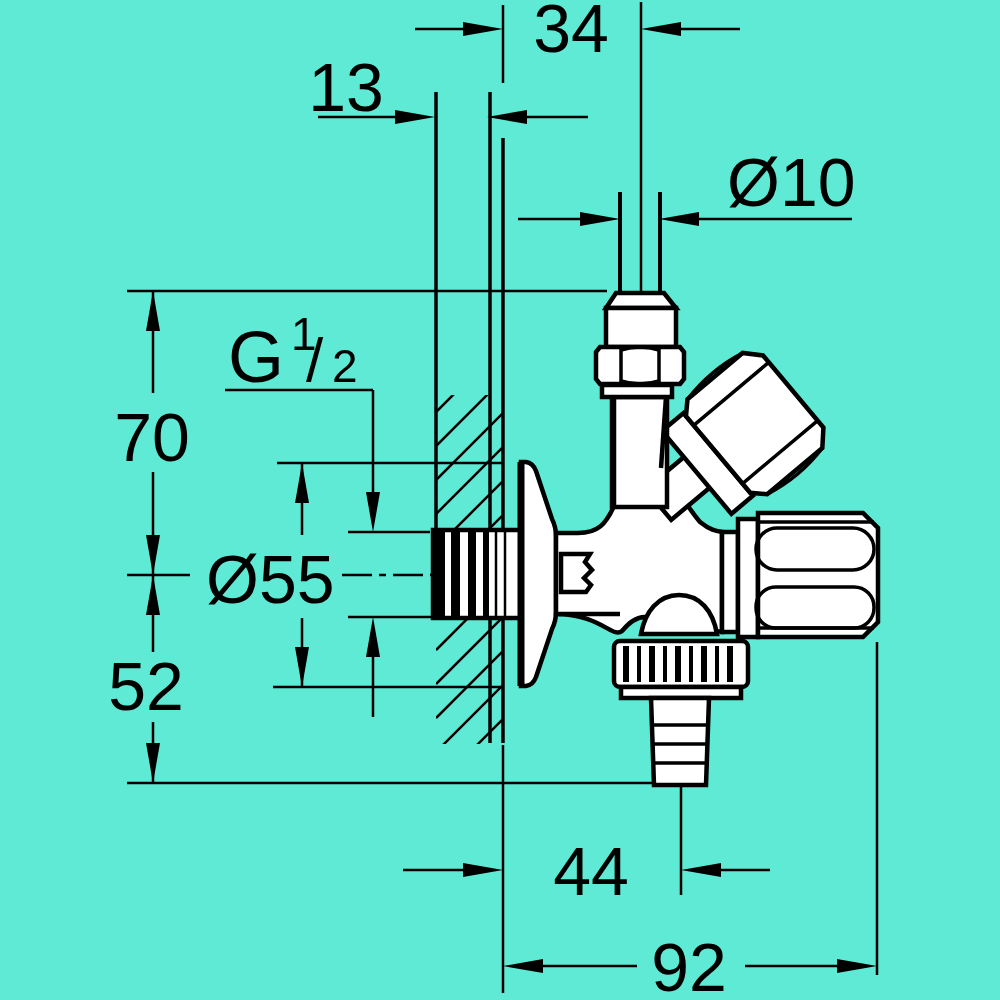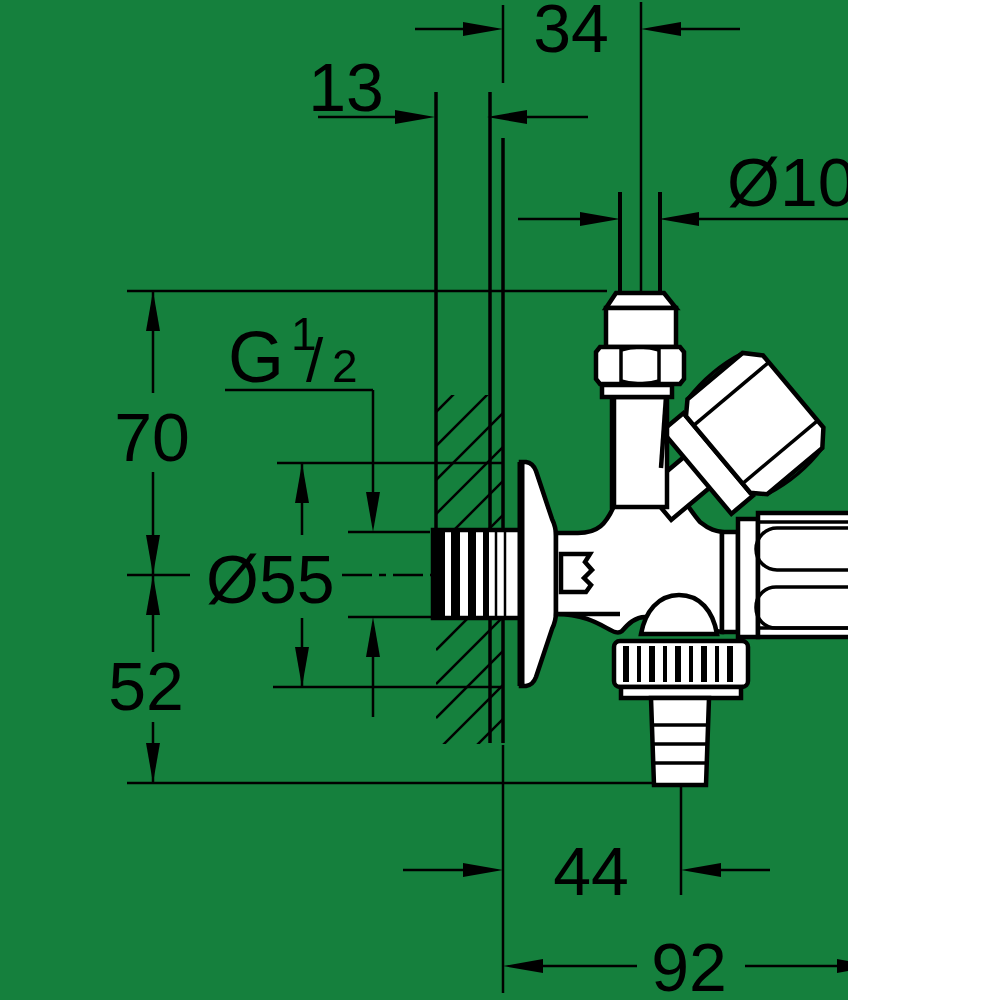--- a/index.html
+++ b/index.html
@@ -1,16 +1,16 @@
 <!DOCTYPE html>
 <html><head>
 <meta charset="utf-8">
 <style>
   html,body{margin:0;padding:0;background:#ffffff;}
-  .stage{width:848px;height:1000px;position:relative;background:#15803d;overflow:hidden;}
+  .stage{width:1000px;height:1000px;position:relative;background:#5eead4;overflow:hidden;}
   svg{display:block;}
   .dim-label{font-family:"Liberation Sans","DejaVu Sans",sans-serif;font-size:68px;fill:#000;}
   .dim-label-small{font-family:"Liberation Sans","DejaVu Sans",sans-serif;font-size:46px;fill:#000;}
   .thread-g{font-family:"Liberation Sans","DejaVu Sans",sans-serif;font-size:72px;fill:#000;}
   .thread-slash{font-family:"Liberation Sans","DejaVu Sans",sans-serif;font-size:62px;fill:#000;}
   .thin{stroke:#000;stroke-width:2.5;fill:none;}
   .wallline{stroke:#000;stroke-width:3.5;fill:none;}
   .main{stroke:#000;stroke-width:4.5;fill:#fff;}
   .mainline{stroke:#000;stroke-width:4.5;fill:none;}
   .detail{stroke:#000;stroke-width:3.5;fill:none;}

